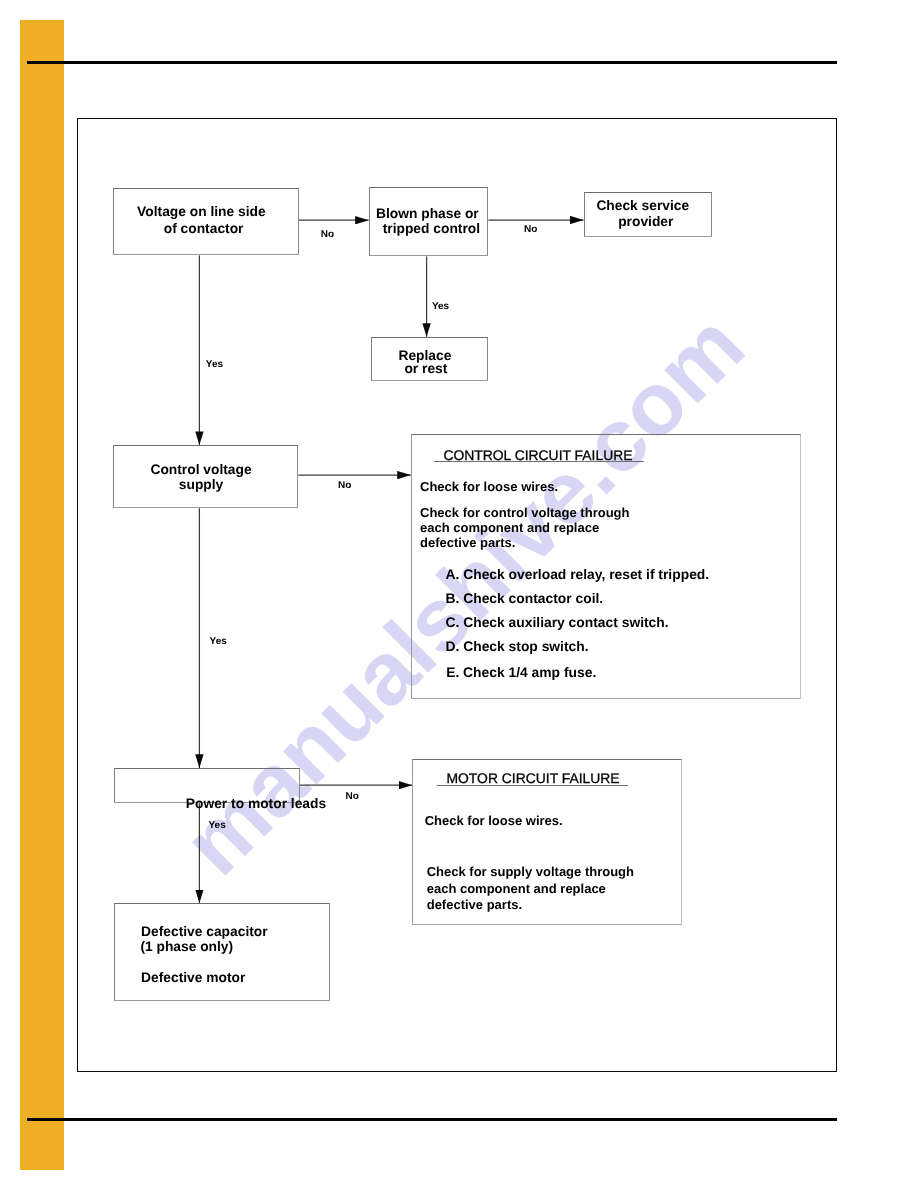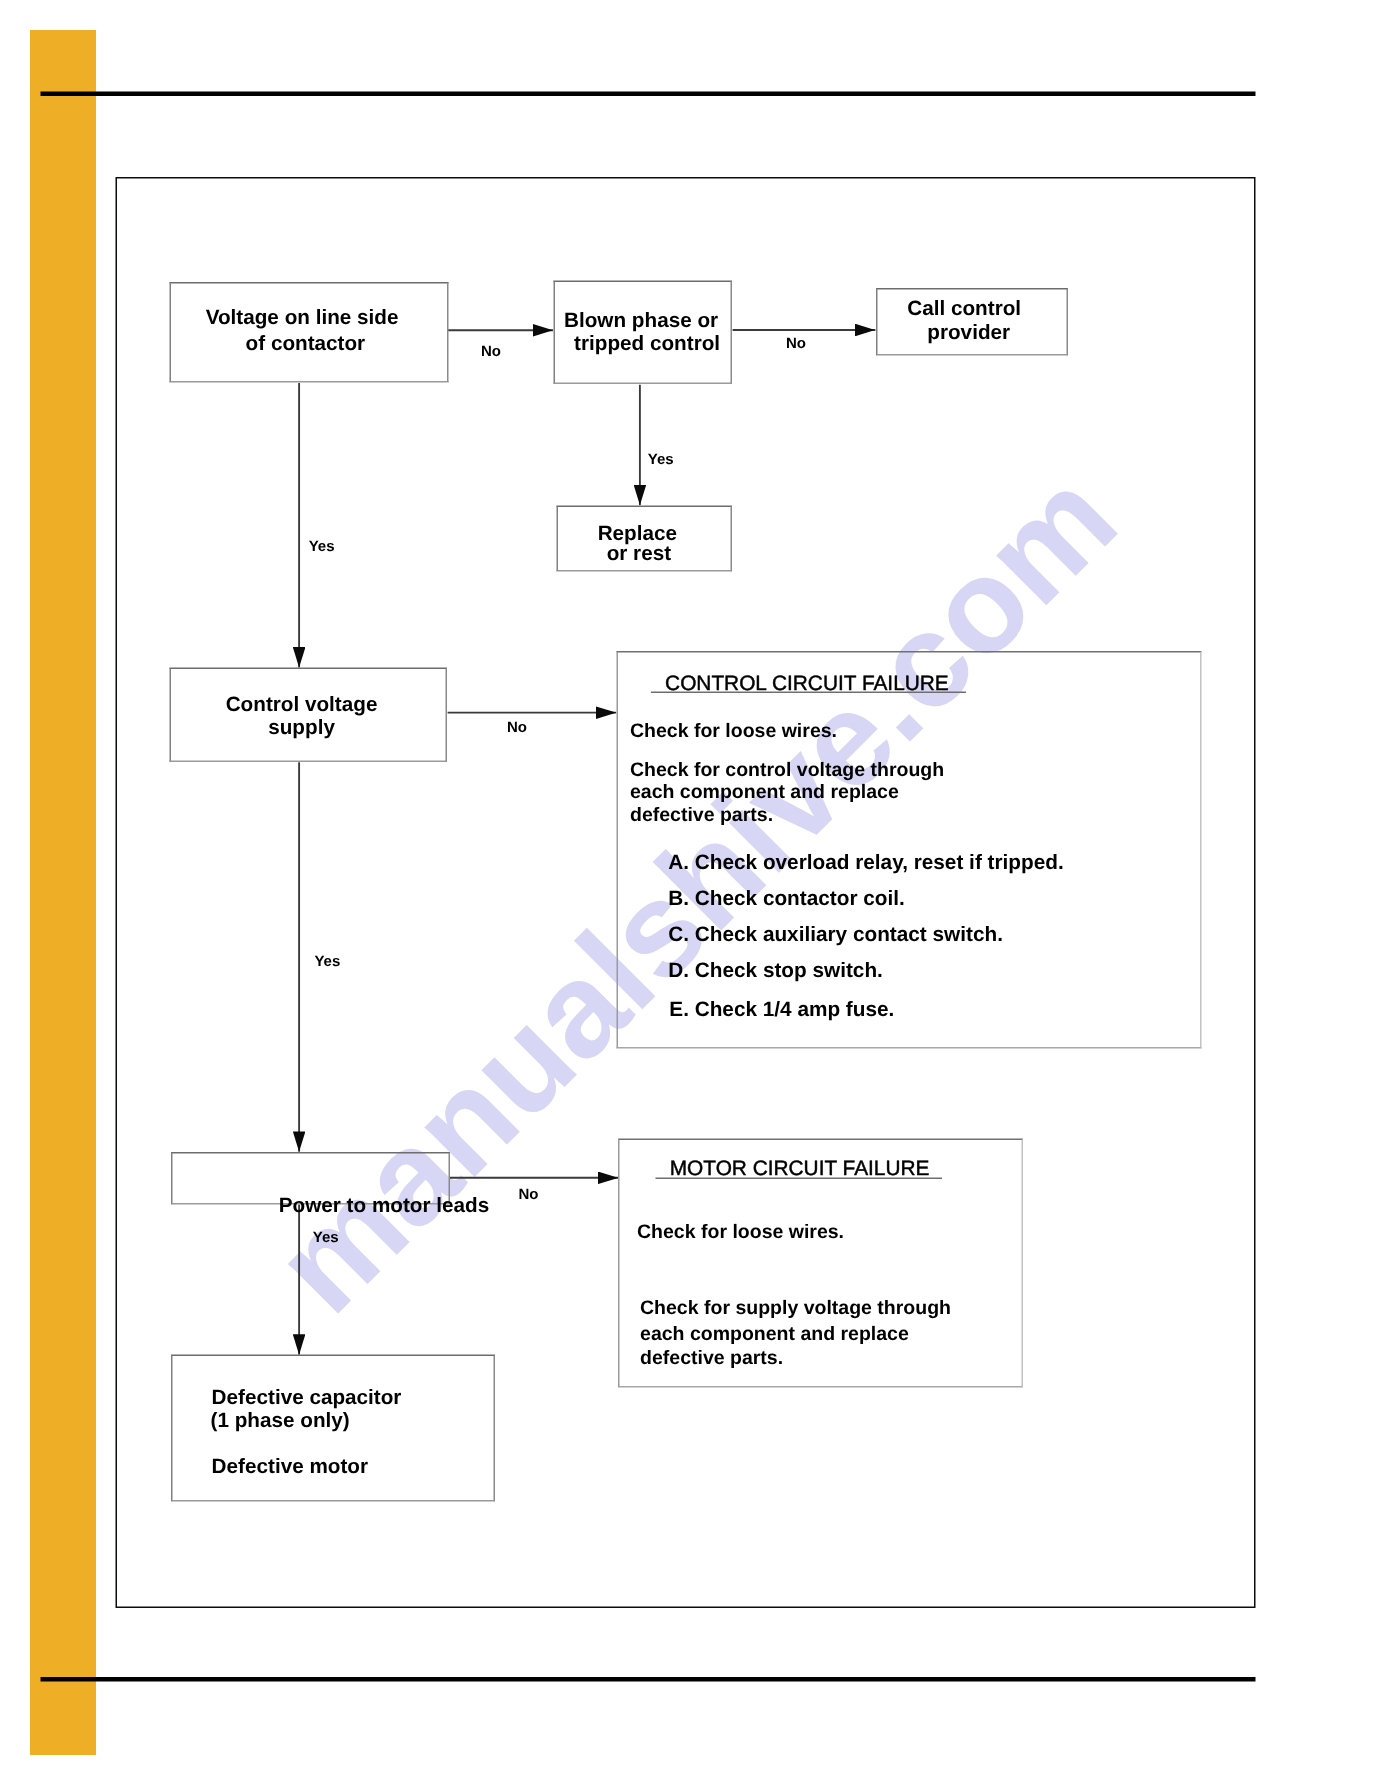--- a/index.html
+++ b/index.html
@@ -63,21 +63,21 @@
     <div class="t" style="top:15.3px;">Voltage on line side</div>
     <div class="t" style="top:31.9px;transform:translateX(-2.3px);">of contactor</div>
   </div>
 
   <div class="node" style="left:369.4px;top:187.1px;width:119px;height:69.4px;">
     <div class="t" style="top:17.6px;transform:translateX(-1.5px);">Blown phase or</div>
     <div class="t" style="top:33.4px;transform:translateX(2.5px);">tripped control</div>
   </div>
 
   <div class="node" style="left:583.9px;top:192.2px;width:127.8px;height:45px;">
-    <div class="t" style="top:5.1px;transform:translateX(-5px);">Call control</div>
+    <div class="t" style="top:5.1px;transform:translateX(-5px);">Check service</div>
     <div class="t" style="top:21.3px;transform:translateX(-2px);">provider</div>
   </div>
 
   <div class="node" style="left:371px;top:337.3px;width:116.8px;height:43.8px;">
     <div class="t" style="top:9.4px;transform:translateX(-4.5px);">Replace</div>
     <div class="t" style="top:23.1px;transform:translateX(-3.5px);">or rest</div>
   </div>
 
   <div class="node shl" style="left:112.7px;top:445.4px;width:185.7px;height:62.8px;">
     <div class="t" style="top:15.4px;">Control voltage</div>

